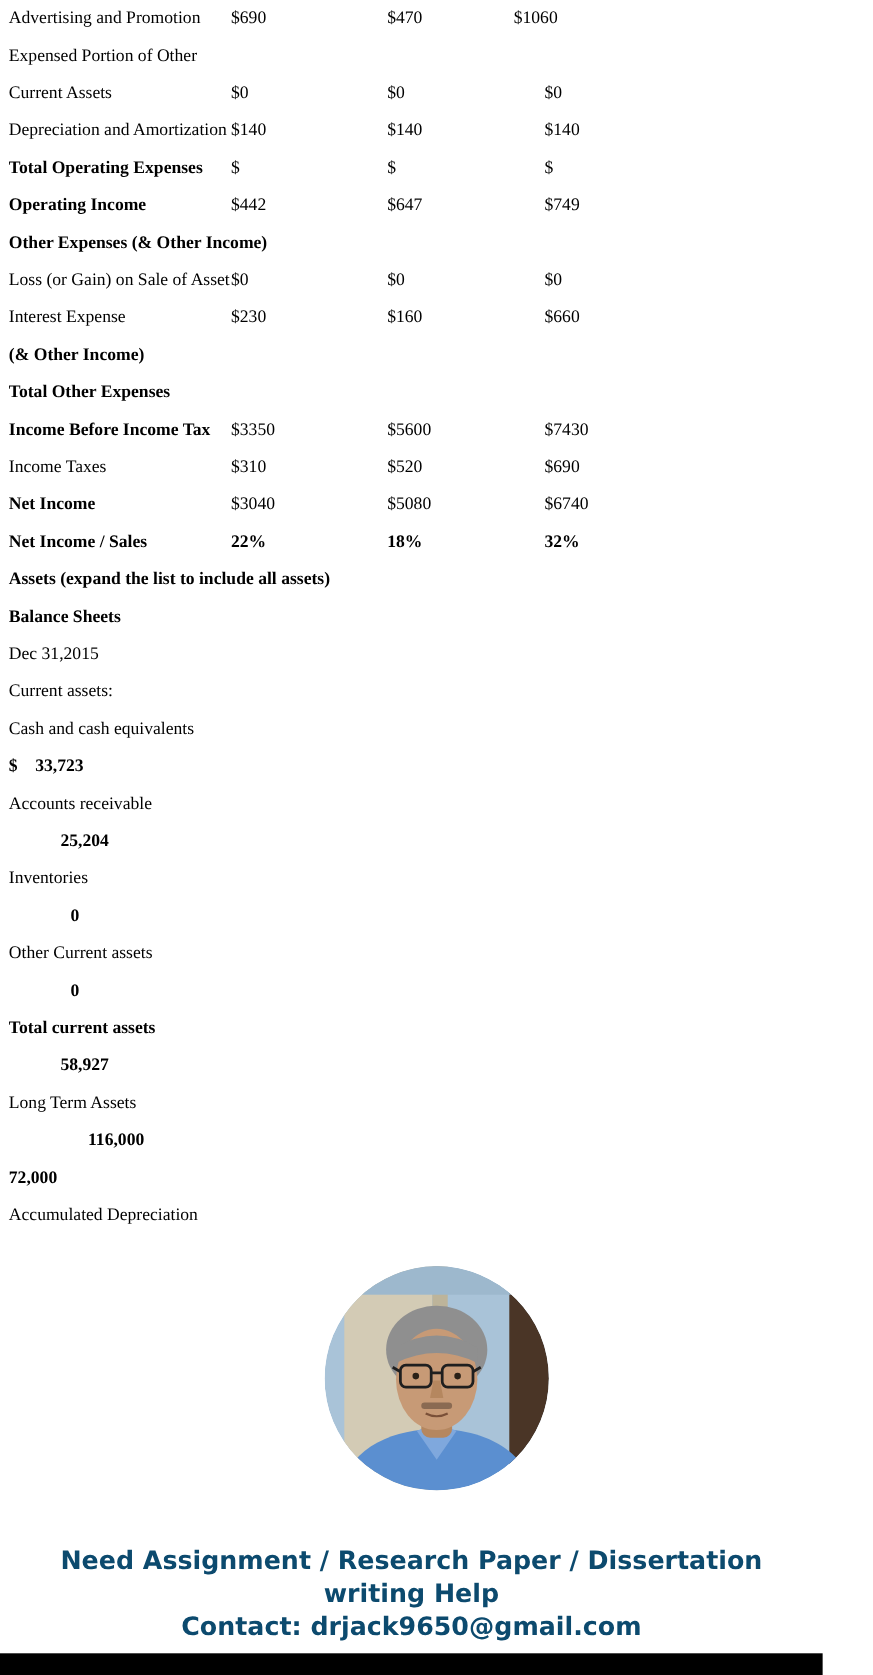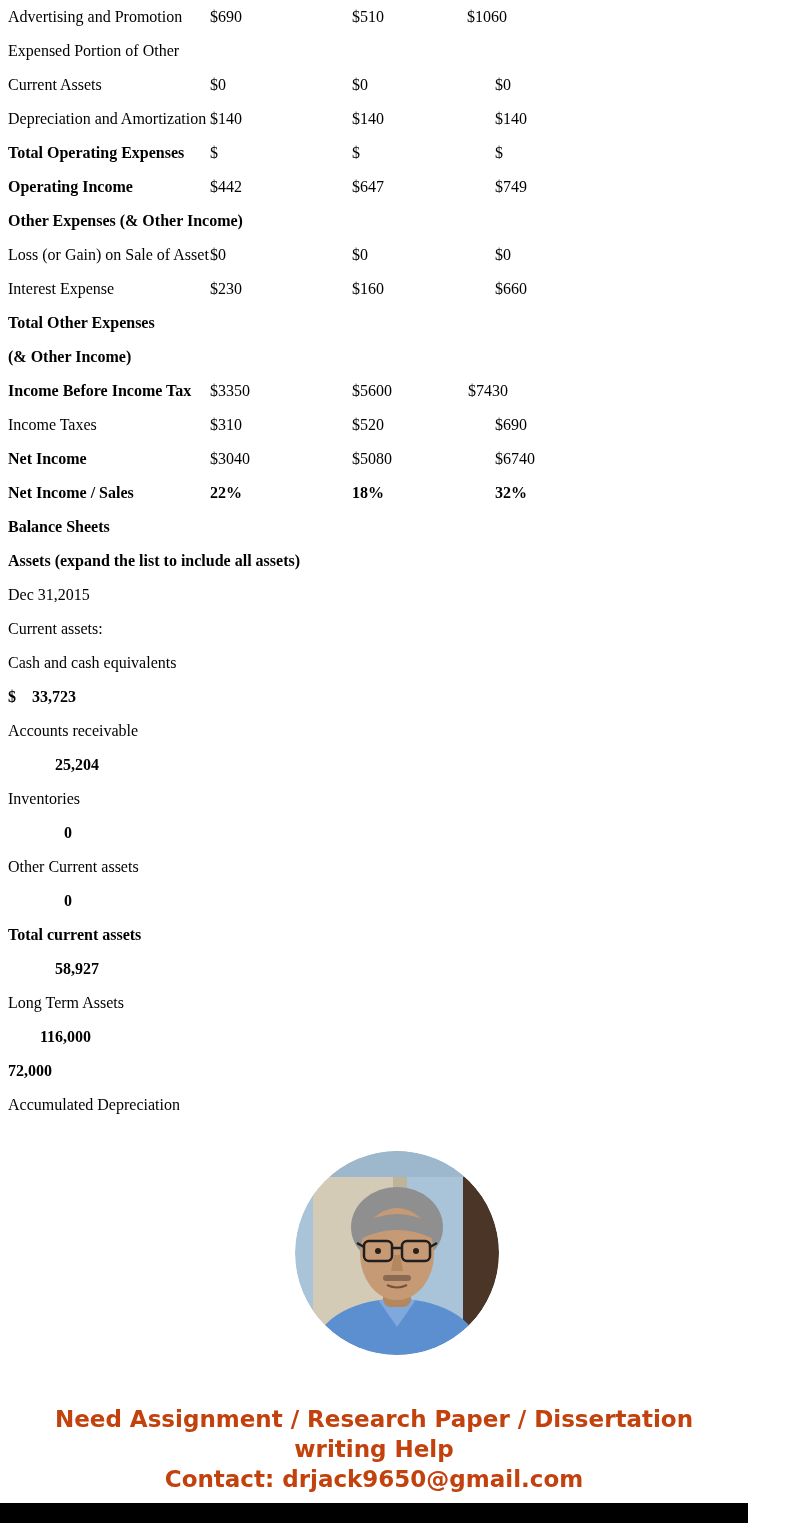--- a/index.html
+++ b/index.html
@@ -40,65 +40,65 @@
   }
   .footer {
     position: absolute;
     top: 1404px; left: 0;
     width: 100%;
     text-align: center;
     font-family: "DejaVu Sans", sans-serif;
     font-weight: bold;
     font-size: 23px;
     line-height: 30px;
-    color: #c2410c;
+    color: #0c4a6e;
   }
   .bottom-bar {
     position: absolute;
     left: 0; top: 1503px;
     width: 100%; height: 20px;
   }
 </style>
 </head>
 <body>
 
 <div class="page">
 
   <div class="doc">
-      <div class="line"><span class="lab">Advertising and Promotion</span><span class="val" style="left: 202px;">$690</span><span class="val" style="left: 344px;">$510</span><span class="val" style="left: 459px;">$1060</span></div>
+      <div class="line"><span class="lab">Advertising and Promotion</span><span class="val" style="left: 202px;">$690</span><span class="val" style="left: 344px;">$470</span><span class="val" style="left: 459px;">$1060</span></div>
       <div class="line"><span class="lab">Expensed Portion of Other</span></div>
       <div class="line"><span class="lab">Current Assets</span><span class="val" style="left: 202px;">$0</span><span class="val" style="left: 344px;">$0</span><span class="val" style="left: 487px;">$0</span></div>
       <div class="line"><span class="lab">Depreciation and Amortization</span><span class="val" style="left: 202px;">$140</span><span class="val" style="left: 344px;">$140</span><span class="val" style="left: 487px;">$140</span></div>
       <div class="line"><span class="lab b">Total Operating Expenses</span><span class="val" style="left: 202px;">$</span><span class="val" style="left: 344px;">$</span><span class="val" style="left: 487px;">$</span></div>
       <div class="line"><span class="lab b">Operating Income</span><span class="val" style="left: 202px;">$442</span><span class="val" style="left: 344px;">$647</span><span class="val" style="left: 487px;">$749</span></div>
       <div class="line"><span class="lab b">Other Expenses (&amp; Other Income)</span></div>
       <div class="line"><span class="lab">Loss (or Gain) on Sale of Asset</span><span class="val" style="left: 202px;">$0</span><span class="val" style="left: 344px;">$0</span><span class="val" style="left: 487px;">$0</span></div>
       <div class="line"><span class="lab">Interest Expense</span><span class="val" style="left: 202px;">$230</span><span class="val" style="left: 344px;">$160</span><span class="val" style="left: 487px;">$660</span></div>
+      <div class="line"><span class="lab b">(&amp; Other Income)</span></div>
       <div class="line"><span class="lab b">Total Other Expenses</span></div>
-      <div class="line"><span class="lab b">(&amp; Other Income)</span></div>
-      <div class="line"><span class="lab b">Income Before Income Tax</span><span class="val" style="left: 202px;">$3350</span><span class="val" style="left: 344px;">$5600</span><span class="val" style="left: 460px;">$7430</span></div>
+      <div class="line"><span class="lab b">Income Before Income Tax</span><span class="val" style="left: 202px;">$3350</span><span class="val" style="left: 344px;">$5600</span><span class="val" style="left: 487px;">$7430</span></div>
       <div class="line"><span class="lab">Income Taxes</span><span class="val" style="left: 202px;">$310</span><span class="val" style="left: 344px;">$520</span><span class="val" style="left: 487px;">$690</span></div>
       <div class="line"><span class="lab b">Net Income</span><span class="val" style="left: 202px;">$3040</span><span class="val" style="left: 344px;">$5080</span><span class="val" style="left: 487px;">$6740</span></div>
       <div class="line"><span class="lab b">Net Income / Sales</span><span class="val b" style="left: 202px;">22%</span><span class="val b" style="left: 344px;">18%</span><span class="val b" style="left: 487px;">32%</span></div>
+      <div class="line"><span class="lab b">Assets (expand the list to include all assets)</span></div>
       <div class="line"><span class="lab b">Balance Sheets</span></div>
-      <div class="line"><span class="lab b">Assets (expand the list to include all assets)</span></div>
       <div class="line"><span class="lab">Dec 31,2015</span></div>
       <div class="line"><span class="lab">Current assets:</span></div>
       <div class="line"><span class="lab">Cash and cash equivalents</span></div>
       <div class="line"><span class="lab b">$    33,723</span></div>
       <div class="line"><span class="lab">Accounts receivable</span></div>
       <div class="line"><span class="lab b" style="margin-left: 47px;">25,204</span></div>
       <div class="line"><span class="lab">Inventories</span></div>
       <div class="line"><span class="lab b" style="margin-left: 56px;">0</span></div>
       <div class="line"><span class="lab">Other Current assets</span></div>
       <div class="line"><span class="lab b" style="margin-left: 56px;">0</span></div>
       <div class="line"><span class="lab b">Total current assets</span></div>
       <div class="line"><span class="lab b" style="margin-left: 47px;">58,927</span></div>
       <div class="line"><span class="lab">Long Term Assets</span></div>
-      <div class="line"><span class="lab b" style="margin-left: 32px;">116,000</span></div>
+      <div class="line"><span class="lab b" style="margin-left: 72px;">116,000</span></div>
       <div class="line"><span class="lab b">72,000</span></div>
       <div class="line"><span class="lab">Accumulated Depreciation</span></div>
     </div>
 
   <div class="avatar-wrap">
     <svg width="204" height="204" viewBox="0 0 204 204">
       <defs>
         <clipPath id="circ">
             <circle cx="102" cy="102" r="102"></circle>
           </clipPath>

